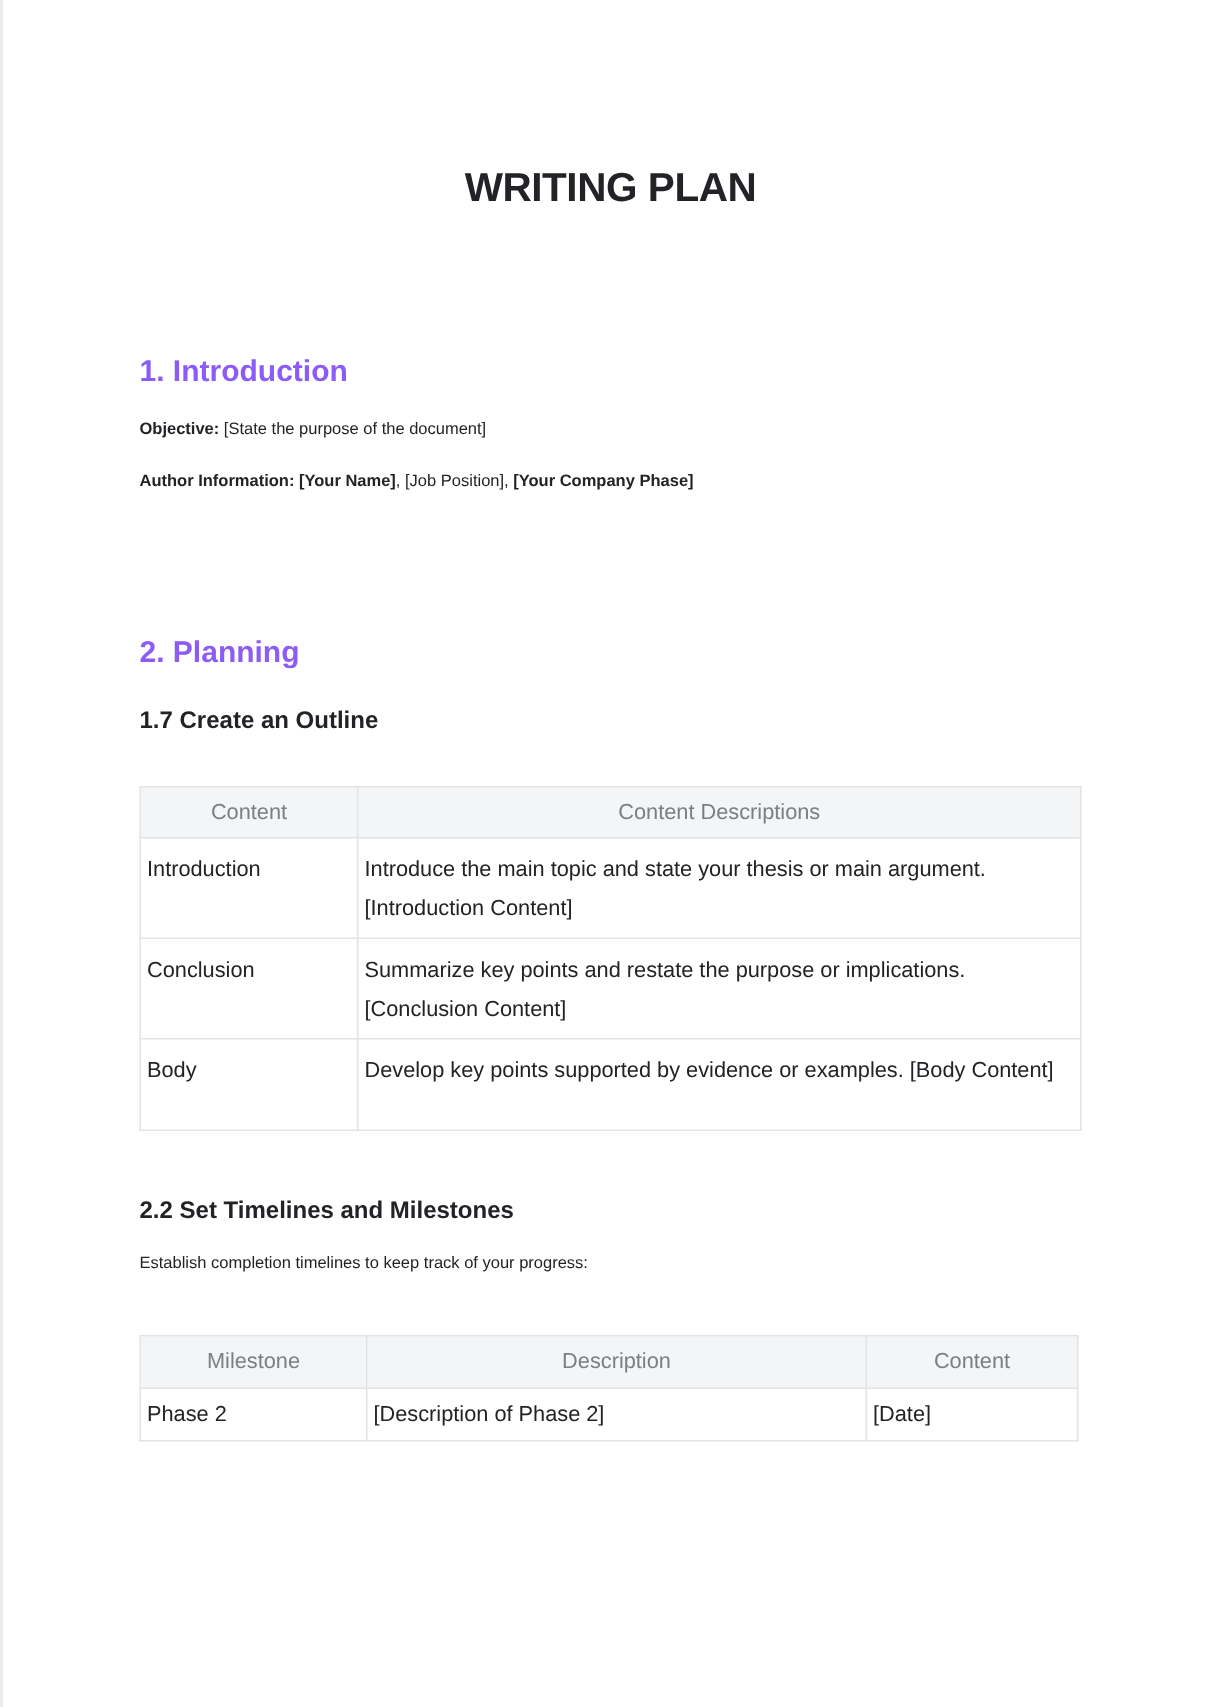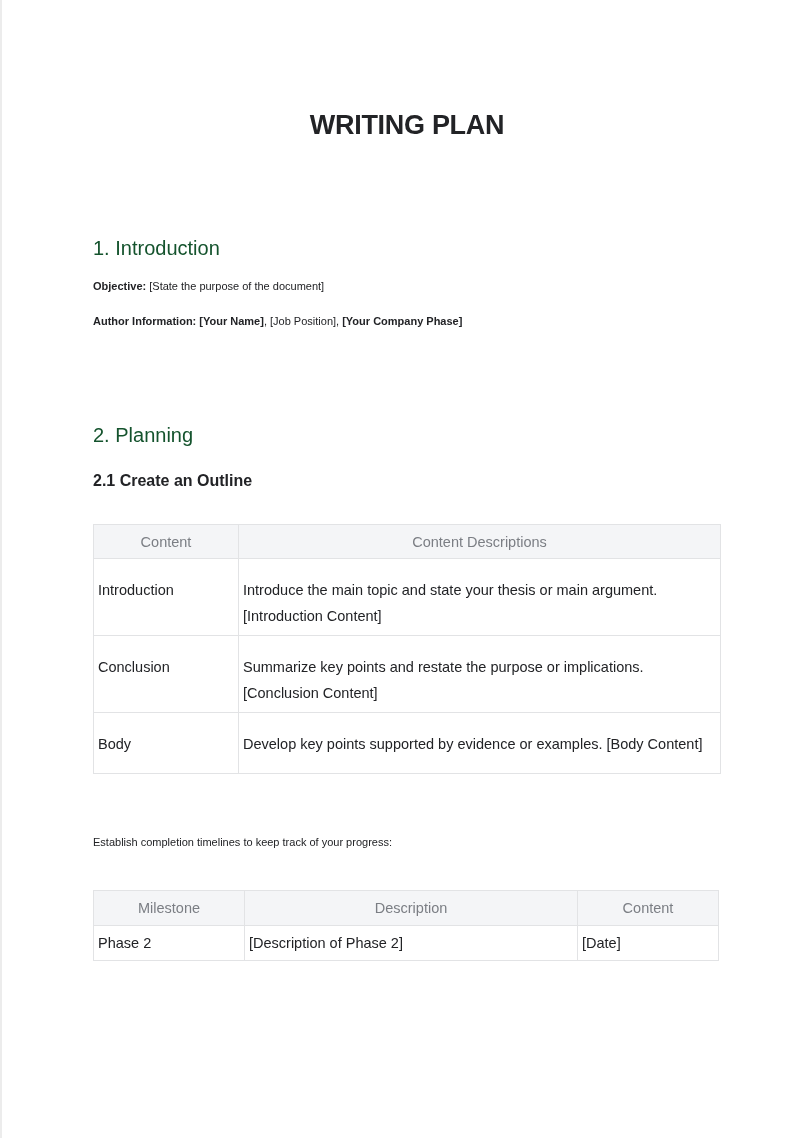--- a/index.html
+++ b/index.html
@@ -1,30 +1,30 @@
 <!DOCTYPE html>
 <html><head>
   <meta charset="utf-8">
   <style>
     * { box-sizing: border-box; margin: 0; padding: 0; }
     html, body { width: 806px; height: 1138px; background: #ffffff; overflow: hidden; }
     body { font-family: "Liberation Sans", sans-serif; color: #222326; position: relative; }
     .edge { position: absolute; left: 0; top: 0; width: 2px; height: 1138px; background: #ececec; }
     .page { position: absolute; left: 0; top: 0; width: 652px; height: 1138px; }
     .title { position: absolute; top: 110px; left: 0; width: 814px; text-align: center; font-size: 27px; font-weight: bold; letter-spacing: -0.3px; color: #222326; }
-    .h1 { position: absolute; left: 93px; font-size: 20px; font-weight: normal; color: #14532d; }
+    .h1 { position: absolute; left: 93px; font-size: 20px; font-weight: bold; color: #8b5cf6; }
     .h2 { position: absolute; left: 93px; font-size: 16px; font-weight: bold; color: #222326; }
     .p { position: absolute; left: 93px; font-size: 11px; color: #222326; white-space: nowrap; }
     .p b { font-weight: bold; }
     table { position: absolute; border-collapse: collapse; font-size: 14.5px; color: #222326; }
     th { background: #f4f5f7; color: #7b7e84; font-weight: normal; height: 34px; border: 1px solid #e2e3e5; text-align: center; }
     td { border: 1px solid #e2e3e5; padding: 6px 4px 6px 4px; line-height: 26px; vertical-align: top; text-align: left; }
     .t1 { left: 93px; top: 524px; width: 628px; }
     .t1 col.c1 { width: 145px; }
-    .t1 td { height: 61px; padding-top: 18px; }
+    .t1 td { height: 61px; padding-top: 8px; }
     .t2 { left: 93px; top: 890px; width: 626px; }
     .t2 th { height: 35px; }
     .t2 td { height: 35px; line-height: 22px; padding-top: 6px; }
   </style>
 </head>
 <body>
 
 <div class="edge"></div>
 <div class="page">
 
@@ -35,21 +35,21 @@
   <div class="p" style="top:280px;">
     <b>Objective:</b><span> [State the purpose of the document]</span>
   </div>
 
   <div class="p" style="top:315px;">
     <b>Author Information:</b><b> [Your Name]</b><span>, [Job Position], </span><b>[Your Company Phase]</b>
   </div>
 
   <div class="h1" style="top:424px;">2. Planning</div>
 
-  <div class="h2" style="top:472px;">2.1 Create an Outline</div>
+  <div class="h2" style="top:472px;">1.7 Create an Outline</div>
 
   <table class="t1">
     <colgroup>
         <col class="c1">
         <col>
       </colgroup>
     <thead>
       <tr>
         <th>Content</th>
         <th>Content Descriptions</th>
@@ -64,20 +64,21 @@
         <td>Conclusion</td>
         <td>Summarize key points and restate the purpose or implications. [Conclusion Content]</td>
       </tr>
       <tr>
         <td>Body</td>
         <td>Develop key points supported by evidence or examples. [Body Content]</td>
       </tr>
     </tbody>
   </table>
 
+  <div class="h2" style="top:799px;">2.2 Set Timelines and Milestones</div>
 
   <div class="p" style="top:836px;">Establish completion timelines to keep track of your progress:</div>
 
   <table class="t2">
     <colgroup>
         <col style="width:151px">
         <col style="width:333px">
         <col>
       </colgroup>
     <thead>

